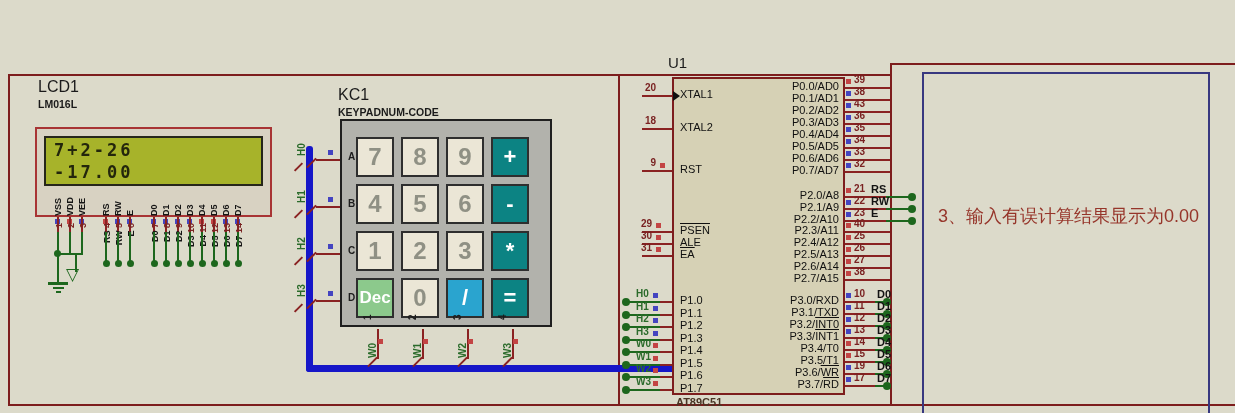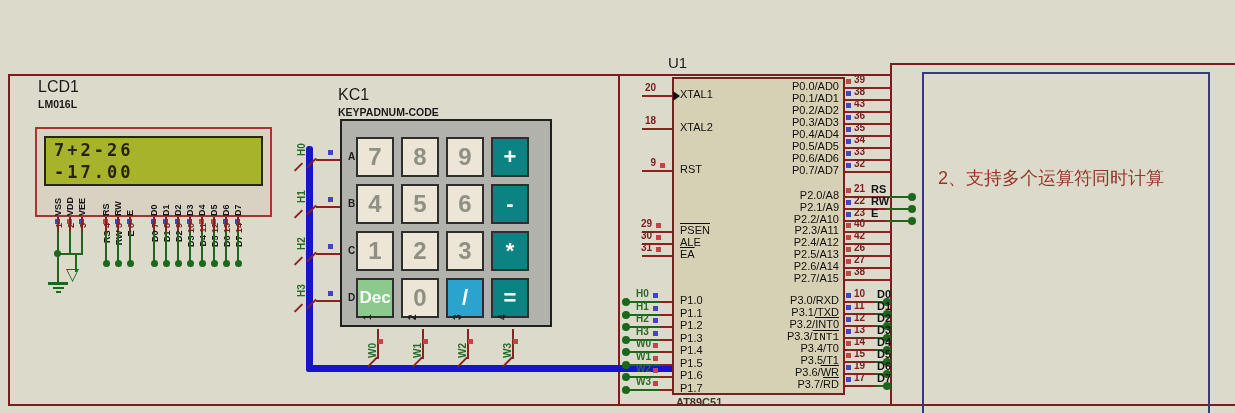--- a/index.html
+++ b/index.html
@@ -21,21 +21,21 @@
 
 
   <div class="frame" style="left:8px;top:74px;width:884px;height:332px;"></div>
   <div class="abs" style="left:618px;top:74px;width:2px;height:330px;background:#7d1d1d;"></div>
   <div class="abs" style="left:890px;top:63px;width:345px;height:2px;background:#7d1d1d;"></div>
   <div class="abs" style="left:890px;top:63px;width:2px;height:13px;background:#7d1d1d;"></div>
   <div class="abs" style="left:890px;top:404px;width:345px;height:2px;background:#7d1d1d;"></div>
 
   <div class="abs" style="left:922px;top:72px;width:288px;height:341px;
               border:2px solid #383880;border-bottom:none;"></div>
-  <div class="note" style="left:938px;top:166px;">2、支持多个运算符同时计算</div>
+  <div class="note" style="left:938px;top:204px;">3、输入有误计算结果显示为0.00</div>
 
   <div class="refname" style="left:38px;top:78px;">LCD1</div>
   <div class="partname" style="left:38px;top:98px;">LM016L</div>
   <div class="abs" style="left:35px;top:127px;width:237px;height:90px;background:#d8d2c2;border:2px solid #a83434;"></div>
   <div class="abs" style="left:44px;top:136px;width:219px;height:50px;background:#a7b32a;border:2px solid #26261a;"></div>
   <div class="lcdline" style="left:54px;top:140px;">7+2-26</div>
   <div class="lcdline" style="left:54px;top:162px;">-17.00</div>
 
   <div class="abs" style="left:57px;top:253px;width:26px;height:2px;background:#1d671d;"></div>
   <div class="abs" style="left:54px;top:250px;width:7px;height:7px;border-radius:50%;background:#1d671d;"></div>
@@ -322,21 +322,21 @@
     <div style="position: absolute; left: 871px; top: 207px; font: bold 11px &quot;Liberation Sans&quot;, sans-serif; color: rgb(19, 19, 19);">E</div>
     <div style="position: absolute; left: 886px; top: 220px; width: 26px; height: 2px; background: rgb(29, 103, 29);"></div>
     <div style="position: absolute; left: 908px; top: 217px; width: 8px; height: 8px; border-radius: 50%; background: rgb(29, 103, 29);"></div>
     <div style="position: absolute; left: 679px; top: 224px; width: 160px; text-align: right; font: 11px &quot;Liberation Sans&quot;, sans-serif; color: rgb(16, 16, 16); white-space: pre;"><span style="">P2.3/A11</span></div>
     <div style="position: absolute; left: 845px; top: 231px; width: 45px; height: 2px; background: rgb(138, 34, 34);"></div>
     <div style="position: absolute; left: 846px; top: 223px; width: 5px; height: 5px; background: rgb(195, 68, 68);"></div>
     <div style="position: absolute; left: 854px; top: 218px; width: 24px; font: bold 10px &quot;Liberation Sans&quot;, sans-serif; color: rgb(122, 34, 34);">40</div>
     <div style="position: absolute; left: 679px; top: 236px; width: 160px; text-align: right; font: 11px &quot;Liberation Sans&quot;, sans-serif; color: rgb(16, 16, 16); white-space: pre;"><span style="">P2.4/A12</span></div>
     <div style="position: absolute; left: 845px; top: 243px; width: 45px; height: 2px; background: rgb(138, 34, 34);"></div>
     <div style="position: absolute; left: 846px; top: 235px; width: 5px; height: 5px; background: rgb(195, 68, 68);"></div>
-    <div style="position: absolute; left: 854px; top: 230px; width: 24px; font: bold 10px &quot;Liberation Sans&quot;, sans-serif; color: rgb(122, 34, 34);">42</div>
+    <div style="position: absolute; left: 854px; top: 230px; width: 24px; font: bold 10px &quot;Liberation Sans&quot;, sans-serif; color: rgb(122, 34, 34);">25</div>
     <div style="position: absolute; left: 679px; top: 248px; width: 160px; text-align: right; font: 11px &quot;Liberation Sans&quot;, sans-serif; color: rgb(16, 16, 16); white-space: pre;"><span style="">P2.5/A13</span></div>
     <div style="position: absolute; left: 845px; top: 255px; width: 45px; height: 2px; background: rgb(138, 34, 34);"></div>
     <div style="position: absolute; left: 846px; top: 247px; width: 5px; height: 5px; background: rgb(195, 68, 68);"></div>
     <div style="position: absolute; left: 854px; top: 242px; width: 24px; font: bold 10px &quot;Liberation Sans&quot;, sans-serif; color: rgb(122, 34, 34);">26</div>
     <div style="position: absolute; left: 679px; top: 260px; width: 160px; text-align: right; font: 11px &quot;Liberation Sans&quot;, sans-serif; color: rgb(16, 16, 16); white-space: pre;"><span style="">P2.6/A14</span></div>
     <div style="position: absolute; left: 845px; top: 267px; width: 45px; height: 2px; background: rgb(138, 34, 34);"></div>
     <div style="position: absolute; left: 846px; top: 259px; width: 5px; height: 5px; background: rgb(195, 68, 68);"></div>
     <div style="position: absolute; left: 854px; top: 254px; width: 24px; font: bold 10px &quot;Liberation Sans&quot;, sans-serif; color: rgb(122, 34, 34);">27</div>
     <div style="position: absolute; left: 679px; top: 272px; width: 160px; text-align: right; font: 11px &quot;Liberation Sans&quot;, sans-serif; color: rgb(16, 16, 16); white-space: pre;"><span style="">P2.7/A15</span></div>
     <div style="position: absolute; left: 845px; top: 279px; width: 45px; height: 2px; background: rgb(138, 34, 34);"></div>
@@ -356,21 +356,21 @@
     <div style="position: absolute; left: 846px; top: 305px; width: 5px; height: 5px; background: rgb(68, 68, 192);"></div>
     <div style="position: absolute; left: 854px; top: 300px; width: 24px; font: bold 10px &quot;Liberation Sans&quot;, sans-serif; color: rgb(122, 34, 34);">11</div>
     <div style="position: absolute; left: 877px; top: 300px; font: bold 11px &quot;Liberation Sans&quot;, sans-serif; color: rgb(19, 19, 19);">D1</div>
     <div style="position: absolute; left: 679px; top: 318px; width: 160px; text-align: right; font: 11px &quot;Liberation Sans&quot;, sans-serif; color: rgb(16, 16, 16); white-space: pre;"><span style="">P3.2/</span><span style="text-decoration: overline;">INT0</span></div>
     <div style="position: absolute; left: 845px; top: 325px; width: 30px; height: 2px; background: rgb(138, 34, 34);"></div>
     <div style="position: absolute; left: 875px; top: 325px; width: 14px; height: 2px; background: rgb(29, 103, 29);"></div>
     <div style="position: absolute; left: 883px; top: 322px; width: 8px; height: 8px; border-radius: 50%; background: rgb(29, 103, 29);"></div>
     <div style="position: absolute; left: 846px; top: 317px; width: 5px; height: 5px; background: rgb(68, 68, 192);"></div>
     <div style="position: absolute; left: 854px; top: 312px; width: 24px; font: bold 10px &quot;Liberation Sans&quot;, sans-serif; color: rgb(122, 34, 34);">12</div>
     <div style="position: absolute; left: 877px; top: 312px; font: bold 11px &quot;Liberation Sans&quot;, sans-serif; color: rgb(19, 19, 19);">D2</div>
-    <div style="position: absolute; left: 679px; top: 330px; width: 160px; text-align: right; font: 11px &quot;Liberation Sans&quot;, sans-serif; color: rgb(16, 16, 16); white-space: pre;"><span style="">P3.3/</span><span style="text-decoration: overline; font-family: Liberation Mono, monospace;">INT1</span></div>
+    <div style="position: absolute; left: 679px; top: 330px; width: 160px; text-align: right; font: 11px &quot;Liberation Sans&quot;, sans-serif; color: rgb(16, 16, 16); white-space: pre;"><span style="">P3.3/</span><span style="text-decoration: overline;">INT1</span></div>
     <div style="position: absolute; left: 845px; top: 337px; width: 30px; height: 2px; background: rgb(138, 34, 34);"></div>
     <div style="position: absolute; left: 875px; top: 337px; width: 14px; height: 2px; background: rgb(29, 103, 29);"></div>
     <div style="position: absolute; left: 883px; top: 334px; width: 8px; height: 8px; border-radius: 50%; background: rgb(29, 103, 29);"></div>
     <div style="position: absolute; left: 846px; top: 329px; width: 5px; height: 5px; background: rgb(68, 68, 192);"></div>
     <div style="position: absolute; left: 854px; top: 324px; width: 24px; font: bold 10px &quot;Liberation Sans&quot;, sans-serif; color: rgb(122, 34, 34);">13</div>
     <div style="position: absolute; left: 877px; top: 324px; font: bold 11px &quot;Liberation Sans&quot;, sans-serif; color: rgb(19, 19, 19);">D3</div>
     <div style="position: absolute; left: 679px; top: 342px; width: 160px; text-align: right; font: 11px &quot;Liberation Sans&quot;, sans-serif; color: rgb(16, 16, 16); white-space: pre;"><span style="">P3.4/T0</span><span style="text-decoration: overline;"></span></div>
     <div style="position: absolute; left: 845px; top: 349px; width: 30px; height: 2px; background: rgb(138, 34, 34);"></div>
     <div style="position: absolute; left: 875px; top: 349px; width: 14px; height: 2px; background: rgb(29, 103, 29);"></div>
     <div style="position: absolute; left: 883px; top: 346px; width: 8px; height: 8px; border-radius: 50%; background: rgb(29, 103, 29);"></div>

